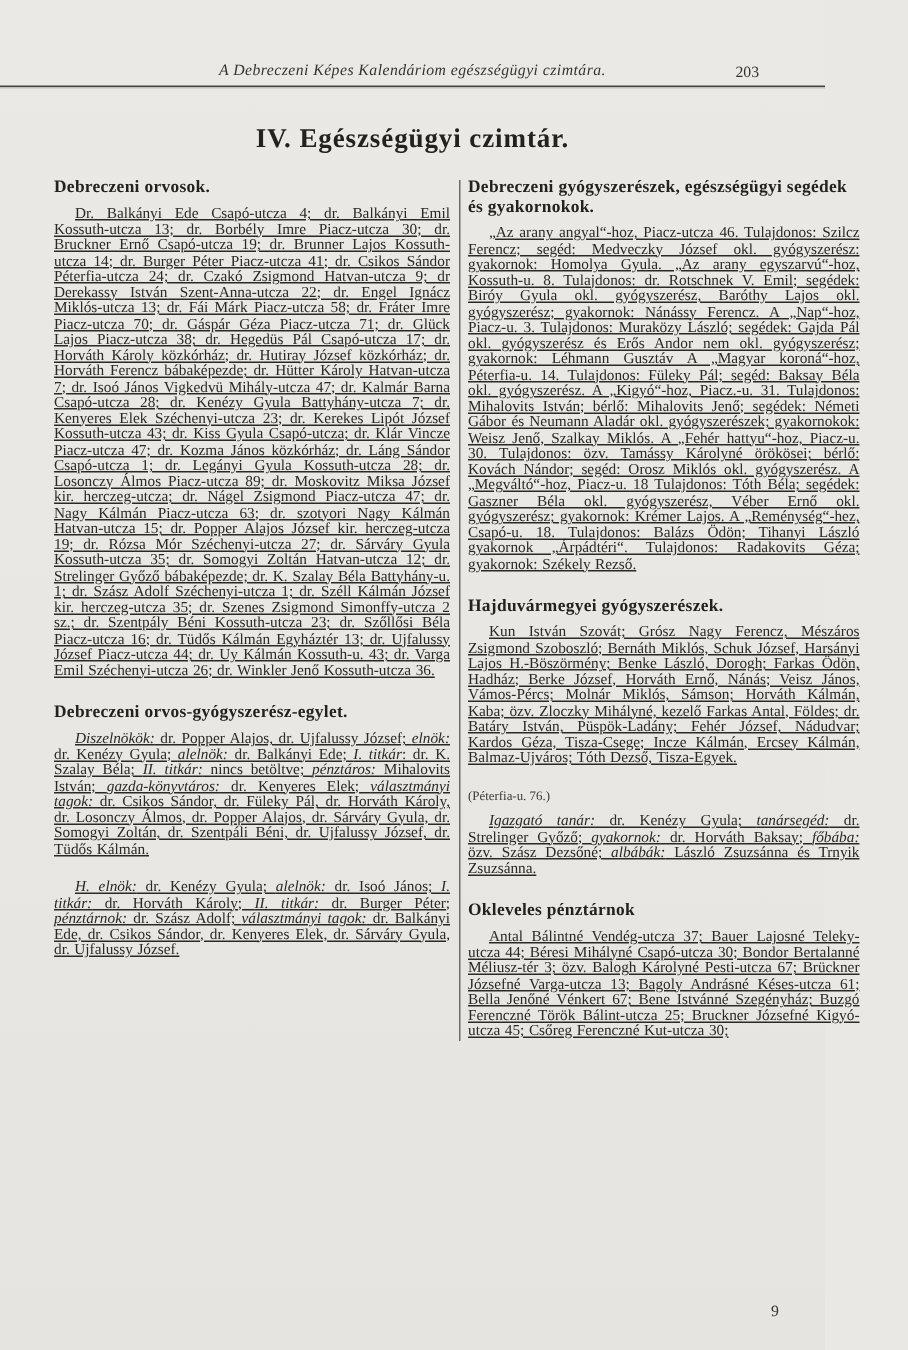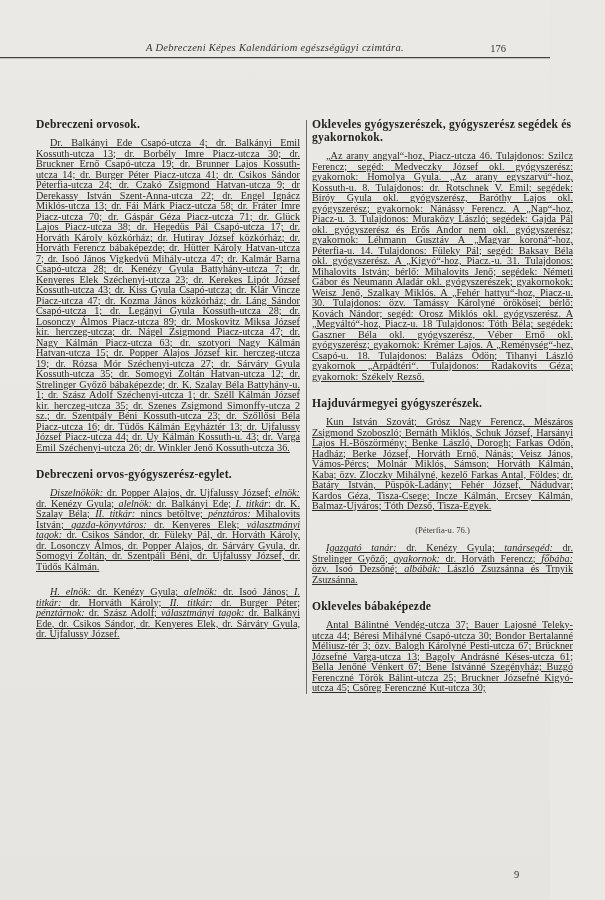--- a/index.html
+++ b/index.html
@@ -45,44 +45,45 @@
     width: 1px; background: #6d6c66; margin: 2px 5px 0 6px;
   }
   .sec { margin-top: 15px; }
   .sec:first-child { margin-top: 0; }
   .sec h2 {
     margin: 0 0 7px 0; text-align: left;
     font-size: 11.6px; line-height: 13px; font-weight: bold;
     letter-spacing: 0.2px; color: #232220;
   }
   .sec .subheading {
-    text-align: center; font-size: 8.6px; margin: -2px 0 8px 0; color: #3a3934;
+    font-size: 8.6px; margin: -2px 0 8px 0; color: #3a3934;
   }
   .sec p {
     margin: 0; text-align: justify; text-indent: 14px;
     word-spacing: 0.5px;
     text-decoration: underline;
   }
   .it { font-style: italic; }
   .footer-page-num {
     position: absolute; top: 869px; left: 514px;
     font-size: 10.5px; color: #35342f;
   }
 </style>
 </head>
 <body>
 
 <div class="page">
 
   <div class="running-header">
     <span>A Debreczeni Képes Kalendáriom egészségügyi czimtára.</span>
   </div>
-  <span class="header-page-num">176</span>
+  <span class="header-page-num">203</span>
   <div class="header-rule"></div>
 
+  <h1 class="main-title">IV. Egészségügyi czimtár.</h1>
 
   <div class="columns">
 
     <div class="col left">
       <div class="sec">
         <h2>Debreczeni orvosok.</h2>
         <p><span>Dr. Balkányi Ede Csapó-utcza 4; dr. Balkányi Emil Kossuth-utcza 13; dr. Borbély Imre Piacz-utcza 30; dr. Bruckner Ernő Csapó-utcza 19; dr. Brunner Lajos Kossuth-utcza 14; dr. Burger Péter Piacz-utcza 41; dr. Csikos Sándor Péterfia-utcza 24; dr. Czakó Zsigmond Hatvan-utcza 9; dr Derekassy István Szent-Anna-utcza 22; dr. Engel Ignácz Miklós-utcza 13; dr. Fái Márk Piacz-utcza 58; dr. Fráter Imre Piacz-utcza 70; dr. Gáspár Géza Piacz-utcza 71; dr. Glück Lajos Piacz-utcza 38; dr. Hegedüs Pál Csapó-utcza 17; dr. Horváth Károly közkórház; dr. Hutiray József közkórház; dr. Horváth Ferencz bábaképezde; dr. Hütter Károly Hatvan-utcza 7; dr. Isoó János Vigkedvü Mihály-utcza 47; dr. Kalmár Barna Csapó-utcza 28; dr. Kenézy Gyula Battyhány-utcza 7; dr. Kenyeres Elek Széchenyi-utcza 23; dr. Kerekes Lipót József Kossuth-utcza 43; dr. Kiss Gyula Csapó-utcza; dr. Klár Vincze Piacz-utcza 47; dr. Kozma János közkórház; dr. Láng Sándor Csapó-utcza 1; dr. Legányi Gyula Kossuth-utcza 28; dr. Losonczy Álmos Piacz-utcza 89; dr. Moskovitz Miksa József kir. herczeg-utcza; dr. Nágel Zsigmond Piacz-utcza 47; dr. Nagy Kálmán Piacz-utcza 63; dr. szotyori Nagy Kálmán Hatvan-utcza 15; dr. Popper Alajos József kir. herczeg-utcza 19; dr. Rózsa Mór Széchenyi-utcza 27; dr. Sárváry Gyula Kossuth-utcza 35; dr. Somogyi Zoltán Hatvan-utcza 12; dr. Strelinger Győző bábaképezde; dr. K. Szalay Béla Battyhány-u. 1; dr. Szász Adolf Széchenyi-utcza 1; dr. Széll Kálmán József kir. herczeg-utcza 35; dr. Szenes Zsigmond Simonffy-utcza 2 sz.; dr. Szentpály Béni Kossuth-utcza 23; dr. Szőllősi Béla Piacz-utcza 16; dr. Tüdős Kálmán Egyháztér 13; dr. Ujfalussy József Piacz-utcza 44; dr. Uy Kálmán Kossuth-u. 43; dr. Varga Emil Széchenyi-utcza 26; dr. Winkler Jenő Kossuth-utcza 36.</span></p>
       </div>
       <div class="sec">
         <h2>Debreczeni orvos-gyógyszerész-egylet.</h2>
@@ -90,33 +91,33 @@
       </div>
       <div class="sec">
         <p><span class="it">H. elnök:</span><span> dr. Kenézy Gyula; </span><span class="it">alelnök:</span><span> dr. Isoó János; </span><span class="it">I. titkár:</span><span> dr. Horváth Károly; </span><span class="it">II. titkár:</span><span> dr. Burger Péter; </span><span class="it">pénztárnok:</span><span> dr. Szász Adolf; </span><span class="it">választmányi tagok:</span><span> dr. Balkányi Ede, dr. Csikos Sándor, dr. Kenyeres Elek, dr. Sárváry Gyula, dr. Ujfalussy József.</span></p>
       </div>
     </div>
 
     <div class="divider"></div>
 
     <div class="col right">
       <div class="sec">
-        <h2>Okleveles gyógyszerészek, gyógyszerész segédek és gyakornokok.</h2>
+        <h2>Debreczeni gyógyszerészek, egészségügyi segédek és gyakornokok.</h2>
         <p><span>„Az arany angyal“-hoz, Piacz-utcza 46. Tulajdonos: Szilcz Ferencz; segéd: Medveczky József okl. gyógyszerész: gyakornok: Homolya Gyula. „Az arany egyszarvú“-hoz, Kossuth-u. 8. Tulajdonos: dr. Rotschnek V. Emil; segédek: Biróy Gyula okl. gyógyszerész, Baróthy Lajos okl. gyógyszerész; gyakornok: Nánássy Ferencz. A „Nap“-hoz, Piacz-u. 3. Tulajdonos: Muraközy László; segédek: Gajda Pál okl. gyógyszerész és Erős Andor nem okl. gyógyszerész; gyakornok: Léhmann Gusztáv A „Magyar koroná“-hoz, Péterfia-u. 14. Tulajdonos: Füleky Pál; segéd: Baksay Béla okl. gyógyszerész. A „Kigyó“-hoz, Piacz.-u. 31. Tulajdonos: Mihalovits István; bérlő: Mihalovits Jenő; segédek: Németi Gábor és Neumann Aladár okl. gyógyszerészek; gyakornokok: Weisz Jenő, Szalkay Miklós. A „Fehér hattyu“-hoz, Piacz-u. 30. Tulajdonos: özv. Tamássy Károlyné örökösei; bérlő: Kovách Nándor; segéd: Orosz Miklós okl. gyógyszerész. A „Megváltó“-hoz, Piacz-u. 18 Tulajdonos: Tóth Béla; segédek: Gaszner Béla okl. gyógyszerész, Véber Ernő okl. gyógyszerész; gyakornok: Krémer Lajos. A „Reménység“-hez, Csapó-u. 18. Tulajdonos: Balázs Ödön; Tihanyi László gyakornok „Árpádtéri“. Tulajdonos: Radakovits Géza; gyakornok: Székely Rezső.</span></p>
       </div>
       <div class="sec">
         <h2>Hajduvármegyei gyógyszerészek.</h2>
         <p><span>Kun István Szovát; Grósz Nagy Ferencz, Mészáros Zsigmond Szoboszló; Bernáth Miklós, Schuk József, Harsányi Lajos H.-Böszörmény; Benke László, Dorogh; Farkas Ödön, Hadház; Berke József, Horváth Ernő, Nánás; Veisz János, Vámos-Pércs; Molnár Miklós, Sámson; Horváth Kálmán, Kaba; özv. Zloczky Mihályné, kezelő Farkas Antal, Földes; dr. Batáry István, Püspök-Ladány; Fehér József, Nádudvar; Kardos Géza, Tisza-Csege; Incze Kálmán, Ercsey Kálmán, Balmaz-Ujváros; Tóth Dezső, Tisza-Egyek.</span></p>
       </div>
       <div class="sec">
         <div class="subheading">(Péterfia-u. 76.)</div>
-        <p><span class="it">Igazgató tanár:</span><span> dr. Kenézy Gyula; </span><span class="it">tanársegéd:</span><span> dr. Strelinger Győző; </span><span class="it">gyakornok:</span><span> dr. Horváth Ferencz; </span><span class="it">főbába:</span><span> özv. Isoó Dezsőné; </span><span class="it">albábák:</span><span> László Zsuzsánna és Trnyik Zsuzsánna.</span></p>
+        <p><span class="it">Igazgató tanár:</span><span> dr. Kenézy Gyula; </span><span class="it">tanársegéd:</span><span> dr. Strelinger Győző; </span><span class="it">gyakornok:</span><span> dr. Horváth Baksay; </span><span class="it">főbába:</span><span> özv. Szász Dezsőné; </span><span class="it">albábák:</span><span> László Zsuzsánna és Trnyik Zsuzsánna.</span></p>
       </div>
       <div class="sec">
-        <h2>Okleveles bábaképezde</h2>
+        <h2>Okleveles pénztárnok</h2>
         <p><span>Antal Bálintné Vendég-utcza 37; Bauer Lajosné Teleky-utcza 44; Béresi Mihályné Csapó-utcza 30; Bondor Bertalanné Méliusz-tér 3; özv. Balogh Károlyné Pesti-utcza 67; Brückner Józsefné Varga-utcza 13; Bagoly Andrásné Késes-utcza 61; Bella Jenőné Vénkert 67; Bene Istvánné Szegényház; Buzgó Ferenczné Török Bálint-utcza 25; Bruckner Józsefné Kigyó-utcza 45; Csőreg Ferenczné Kut-utcza 30;</span></p>
       </div>
     </div>
 
   </div>
 
   <span class="footer-page-num">9</span>
 
 </div>
 

